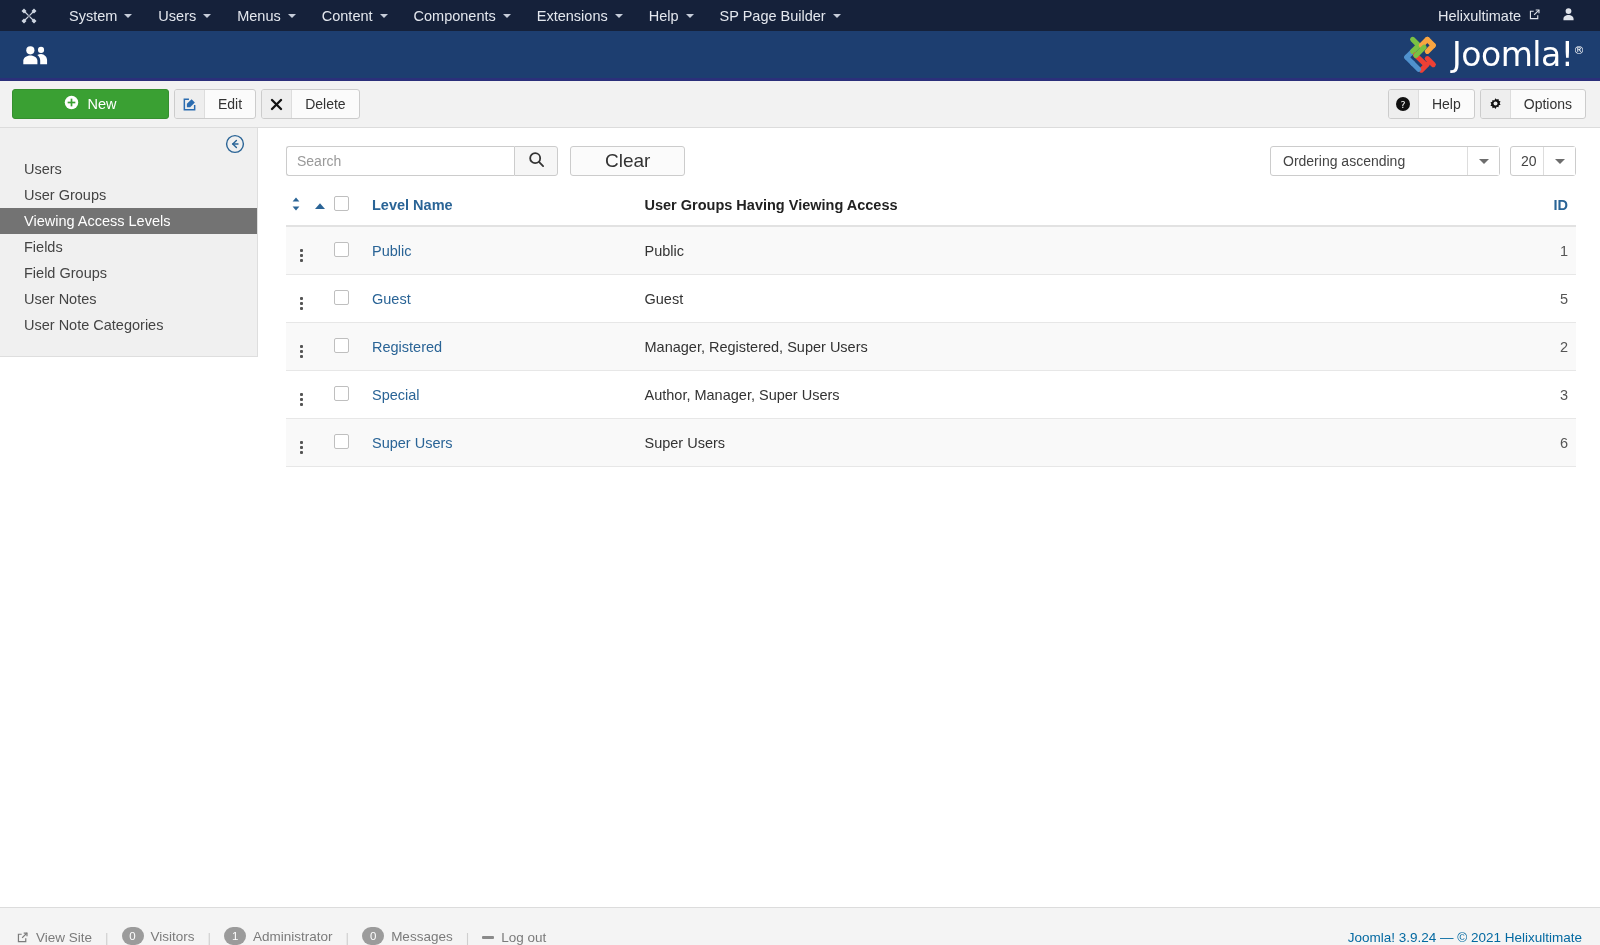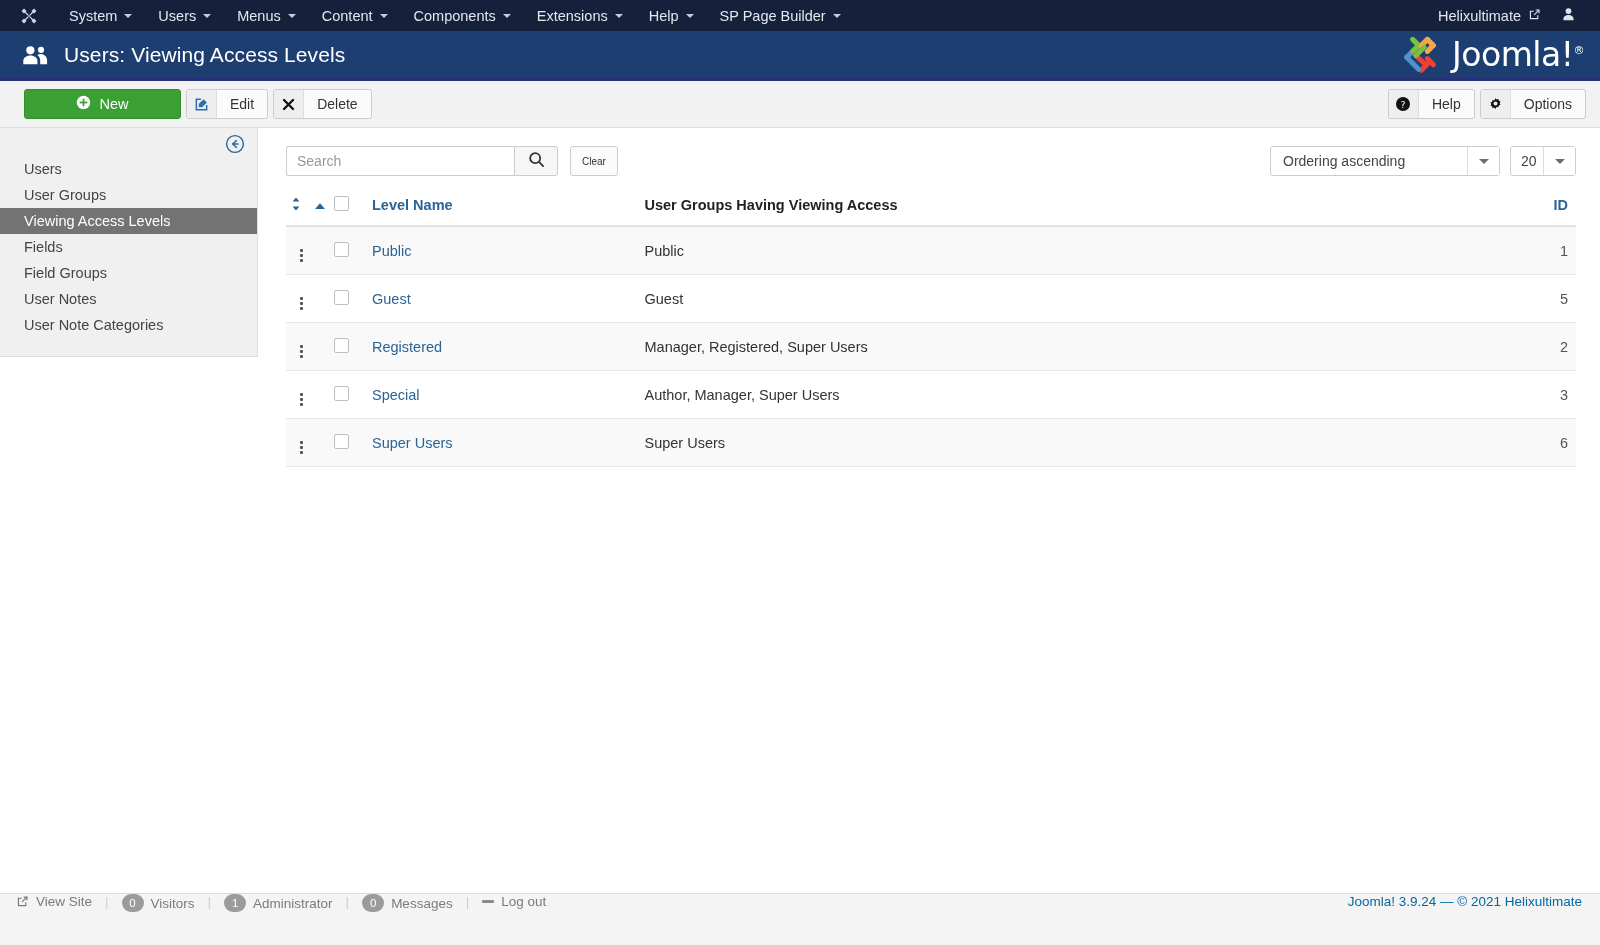--- a/index.html
+++ b/index.html
@@ -77,21 +77,21 @@
     margin-left: 8px; line-height: 1;
   }
   #joomla-logo .reg { font-size: 11px; vertical-align: super; }
 
   
   #toolbar {
     height: 47px;
     background: #f2f2f2;
     border-bottom: 1px solid #dcdcdc;
     display: flex; align-items: center;
-    padding: 0 14px 0 24px;
+    padding: 0 14px 0 12px;
   }
   .btn {
     display: inline-flex; align-items: center;
     height: 30px;
     border: 1px solid #ccc;
     background: #fbfbfb;
     border-radius: 3px;
     font-size: 14px;
     color: #333;
     cursor: pointer;
@@ -173,22 +173,22 @@
     border-radius: 0 3px 3px 0;
     display: flex; align-items: center; justify-content: center;
     cursor: pointer;
   }
   #clear-btn {
     margin-left: 12px;
     height: 30px;
     border: 1px solid #ccc;
     background: #fbfbfb;
     border-radius: 3px;
-    padding: 0 11px;
-    font-size: 10px; color: #333;
+    padding: 0 34px;
+    font-size: 19px; color: #333;
     display: flex; align-items: center;
     cursor: pointer;
   }
   #filters .spacer { flex: 1; }
   .select-box {
     display: flex; align-items: stretch;
     height: 30px;
     border: 1px solid #ccc;
     border-radius: 3px;
     background: #fff;
@@ -261,24 +261,24 @@
   .handle span {
     width: 3px; height: 3px; border-radius: 1px; background: #555;
   }
   .sorticons { display: inline-flex; align-items: center; gap: 12px; }
   .sorticons .s { cursor: pointer; }
 
   
   #footer {
     position: absolute;
     left: 0; right: 0; bottom: 0;
-    height: 52px;
+    height: 38px;
     background: #f4f4f4;
     border-top: 1px solid #dcdcdc;
-    display: flex; align-items: flex-start;
+    display: flex; align-items: flex-end;
     padding: 0 18px 0 16px;
     font-size: 13.5px;
     color: #7b7b7b;
   }
   #footer .fitem { display: flex; align-items: center; white-space: nowrap; }
   #footer .sep { margin: 0 13px; color: #cfcfcf; }
   #footer .badge {
     display: inline-flex; align-items: center; justify-content: center;
     min-width: 22px; height: 18px;
     border-radius: 9px;
@@ -364,21 +364,20 @@
 
 <div id="subhead">
   <span class="users-icon">
     <svg width="26" height="22" viewBox="0 0 28 22" fill="#ffffff">
       <circle cx="9" cy="6" r="4.4"></circle>
       <path d="M9 11.6c-4.2 0-7.6 2.5-7.6 5.6V21h15.2v-3.8c0-3.1-3.4-5.6-7.6-5.6z"></path>
       <circle cx="20.5" cy="5.5" r="3.3"></circle>
       <path d="M20.5 10c-1.5 0-2.9.4-4 1 1.9 1.4 3.1 3.5 3.1 5.9V21H27v-4.6c0-3-2.9-6.4-6.5-6.4z"></path>
     </svg>
   </span>
-  <div id="page-title">Users: Viewing Access Levels</div>
   <div class="spacer"></div>
   <div id="joomla-logo">
     <svg width="48" height="44" viewBox="0 0 48 48">
       <g stroke-width="5.6" fill="none" stroke-linecap="round">
         <path d="M16 33 L9.5 26.5" stroke="#5091cd"></path>
         <path d="M9.5 26.5 L16 20" stroke="#5091cd"></path>
         <path d="M16 20 L22.5 13.5" stroke="#7ac143"></path>
         <path d="M22.5 13.5 L16 7" stroke="#7ac143"></path>
         <path d="M25.5 13.5 L32 7" stroke="#f9a541"></path>
         <path d="M32 7 L38.5 13.5" stroke="#f9a541"></path>

